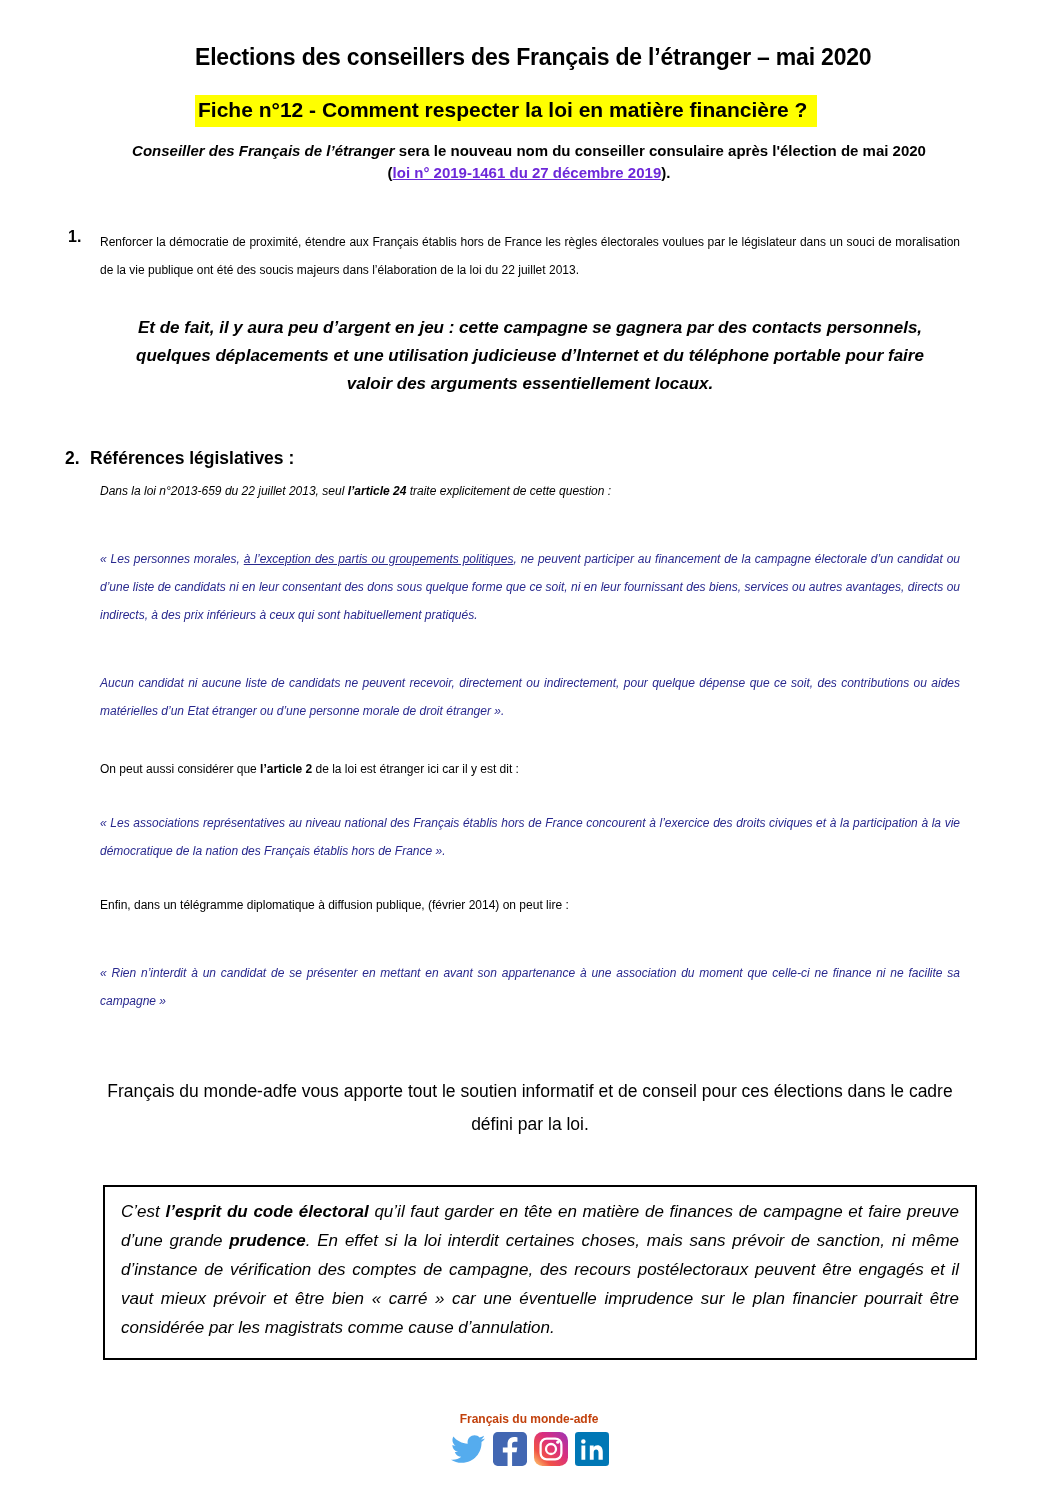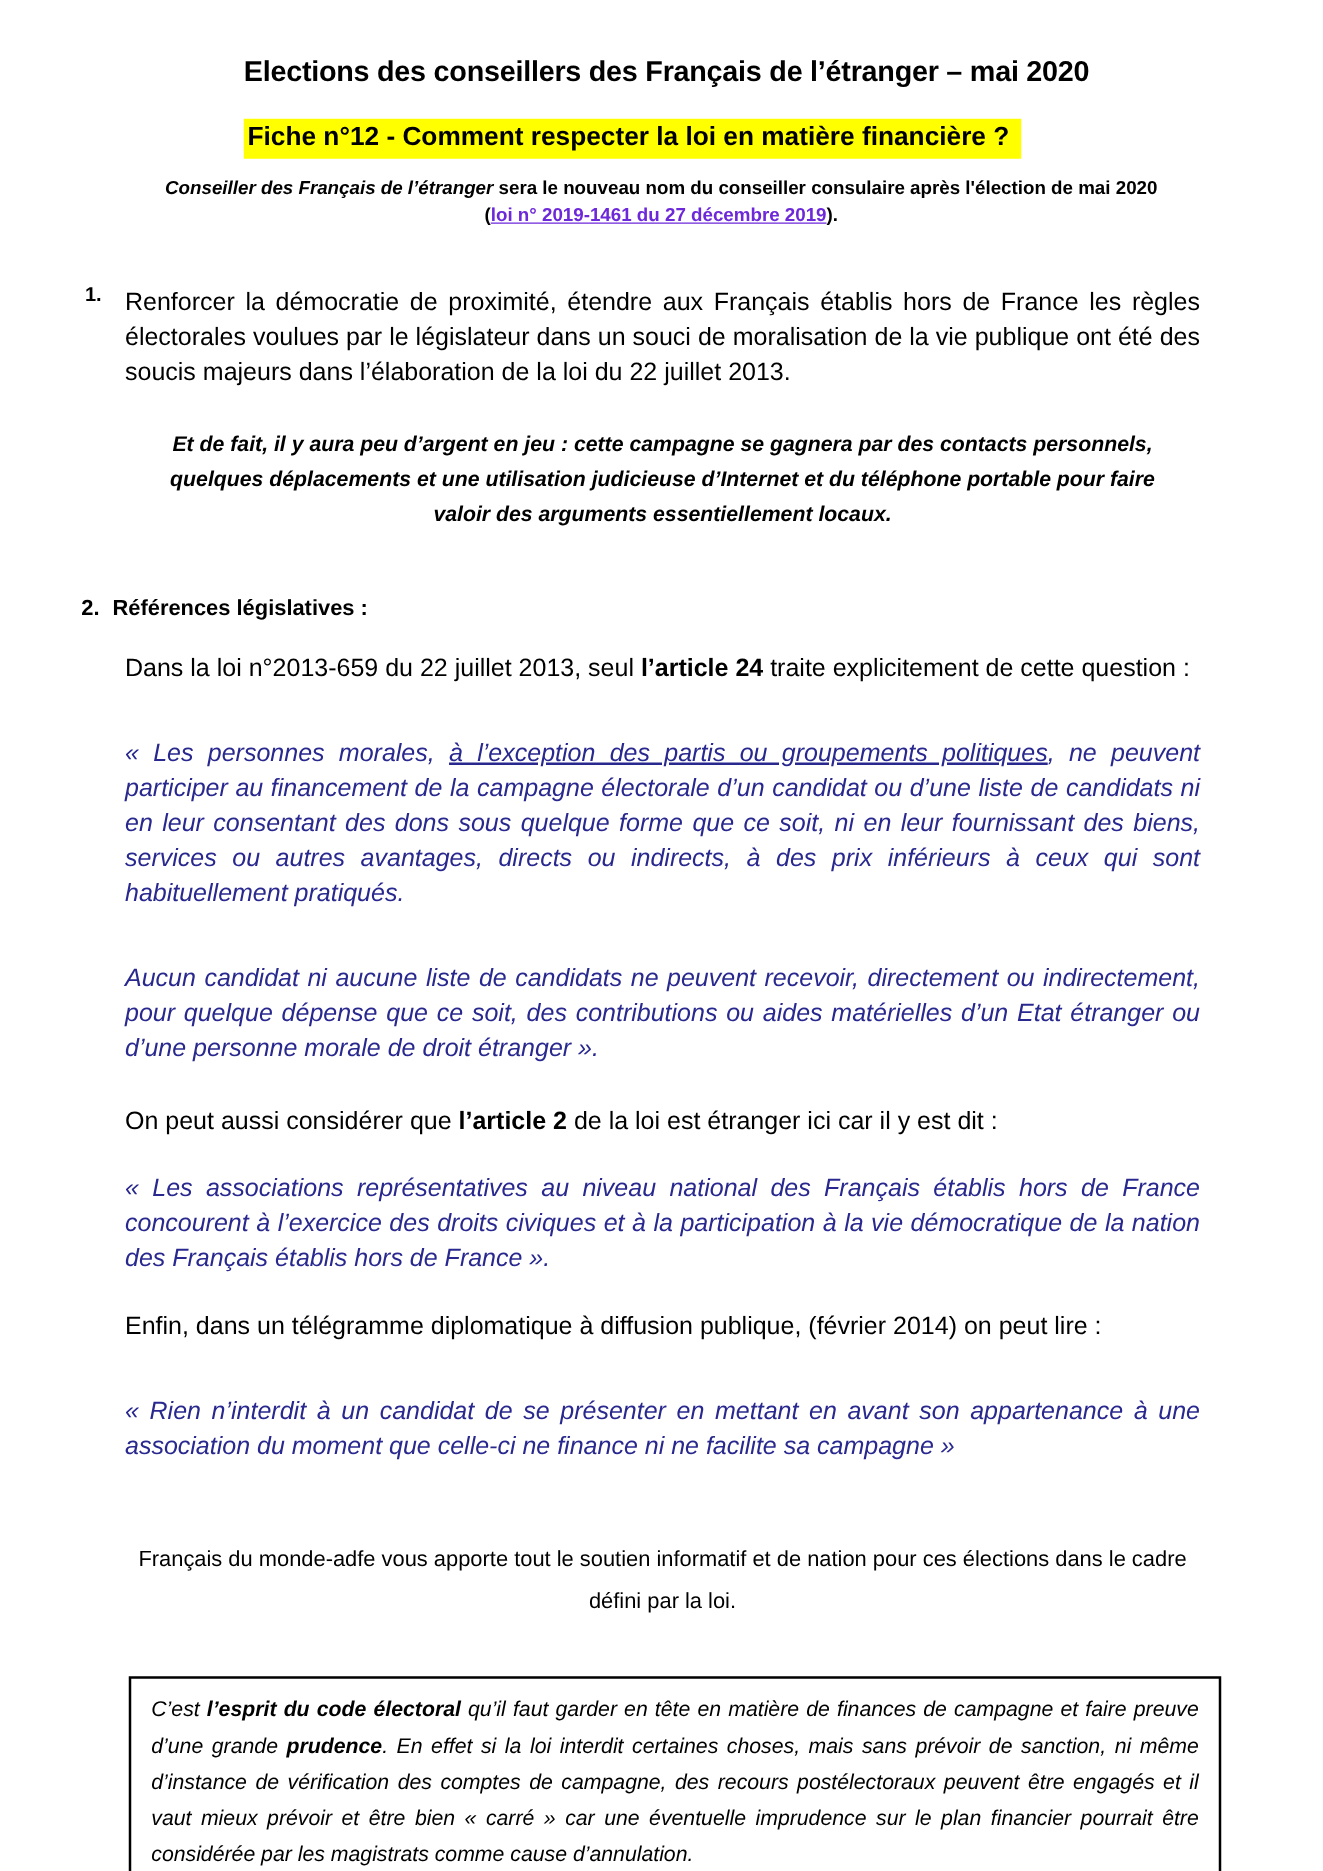--- a/index.html
+++ b/index.html
@@ -21,32 +21,32 @@
   .doc-title { margin:0; font-size:23px; font-weight:bold; letter-spacing:-0.2px; }
   .highlight-band {
     display:inline-block; margin-top:24px; background:#FFFF00;
     font-size:21px; font-weight:bold; padding:3px 10px 5px 3px;
   }
   .note { text-align:center; font-size:15px; font-weight:bold; margin-top:13px; line-height:22px; }
   .note .it { font-style:italic; }
   a.link { color:#6d28d9; text-decoration:underline; cursor:pointer; }
   
   .content { margin:0 98px 0 100px; }
-  .body { font-size:20px; line-height:28px; margin:0; }
+  .body { font-size:12px; line-height:28px; margin:0; }
   .just { text-align:justify; }
   .num-para { position:relative; }
   .num { position:absolute; left:-32px; top:0; font-weight:bold; }
   .first-block { margin-top:44px; }
   .emphasis {
     text-align:center; font-weight:bold; font-style:italic;
     font-size:17px; line-height:28px; margin:30px 12px 0;
   }
   .sec2-head { margin-top:50px; font-weight:bold; font-size:17.5px; margin-left:-10px; }
   .sec2-head .num { left:-25px; }
-  .intro { margin-top:24px; }
+  .intro { margin-top:8px;font-style:italic; }
   .b { font-weight:bold; }
   .u { text-decoration:underline; }
   .quote { color:#28288E; font-style:italic;margin-top:40px; }
   .quote-block { margin-top:6px; }
   .gap30 { margin-top:30px; }
   .gap26 { margin-top:26px; }
   .support { text-align:center; font-size:17.5px; line-height:33px; margin:60px 98px 0 100px; }
   .notice-box {
     margin:44px 81px 0 103px; border:2px solid #000;
     padding:10px 16px 16px; font-style:italic; font-size:17px;
@@ -97,21 +97,21 @@
 
     <p class="body gap30"><span>On peut aussi considérer que </span><span class="b">l’article 2</span><span> de la loi est étranger ici car il y est dit :</span></p>
 
     <p class="body just quote gap26">« Les associations représentatives au niveau national des Français établis hors de France concourent à l’exercice des droits civiques et à la participation à la vie démocratique de la nation des Français établis hors de France ».</p>
 
     <p class="body gap26">Enfin, dans un télégramme diplomatique à diffusion publique, (février 2014) on peut lire :</p>
     <p class="body just quote">« Rien n’interdit à un candidat de se présenter en mettant en avant son appartenance à une association du moment que celle-ci ne finance ni ne facilite sa campagne »</p>
 
   </div>
 
-  <p class="support">Français du monde-adfe vous apporte tout le soutien informatif et de nation pour ces élections dans le cadre défini par la loi.</p>
+  <p class="support">Français du monde-adfe vous apporte tout le soutien informatif et de conseil pour ces élections dans le cadre défini par la loi.</p>
 
   <div class="notice-box">
     <span>C’est </span><span class="b">l’esprit du code électoral</span><span> qu’il faut garder en tête en matière de finances de campagne et faire preuve d’une grande </span><span class="b">prudence</span><span>. En effet si la loi interdit certaines choses, mais sans prévoir de sanction, ni même d’instance de vérification des comptes de campagne, des recours postélectoraux peuvent être engagés et il vaut mieux prévoir et être bien « carré » car une éventuelle imprudence sur le plan financier pourrait être considérée par les magistrats comme cause d’annulation.</span>
   </div>
 
   <div class="footer">
     <div class="footer-org">Français du monde-adfe</div>
     <div class="icons">
       <span>
         <svg width="36" height="34" viewBox="0 0 512 512">

